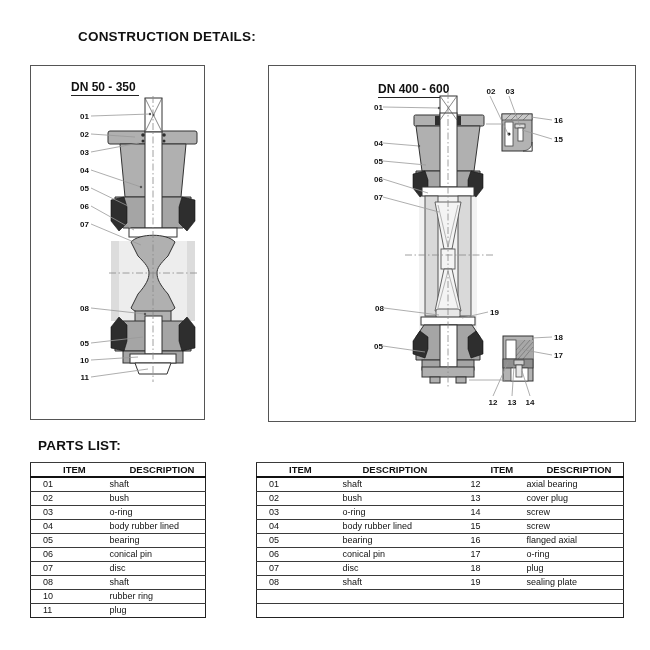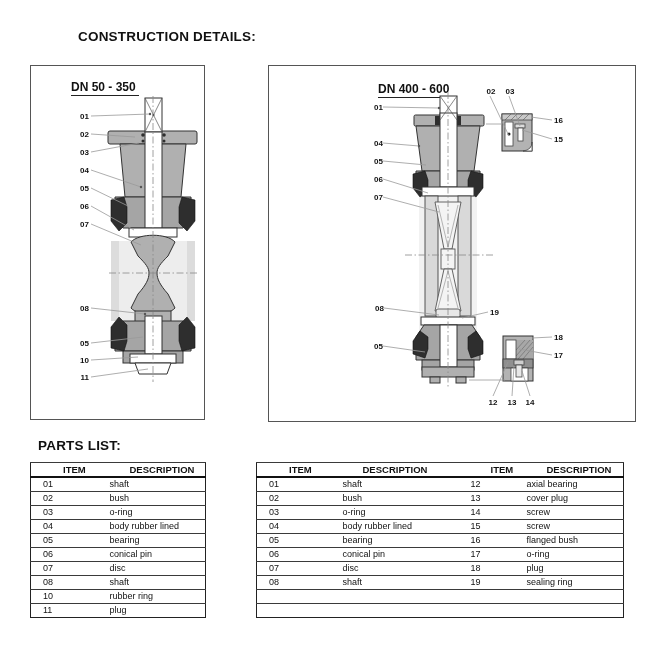--- a/index.html
+++ b/index.html
@@ -376,39 +376,39 @@
   <tr>
         <td>04</td>
         <td>body rubber lined</td>
         <td>15</td>
         <td>screw</td>
       </tr>
   <tr>
         <td>05</td>
         <td>bearing</td>
         <td>16</td>
-        <td>flanged bush</td>
+        <td>flanged axial</td>
       </tr>
   <tr>
         <td>06</td>
         <td>conical pin</td>
         <td>17</td>
         <td>o-ring</td>
       </tr>
   <tr>
         <td>07</td>
         <td>disc</td>
         <td>18</td>
         <td>plug</td>
       </tr>
   <tr>
         <td>08</td>
         <td>shaft</td>
         <td>19</td>
-        <td>sealing ring</td>
+        <td>sealing plate</td>
       </tr>
   <tr>
         <td></td>
         <td></td>
         <td></td>
         <td></td>
       </tr>
   <tr>
         <td></td>
         <td></td>

